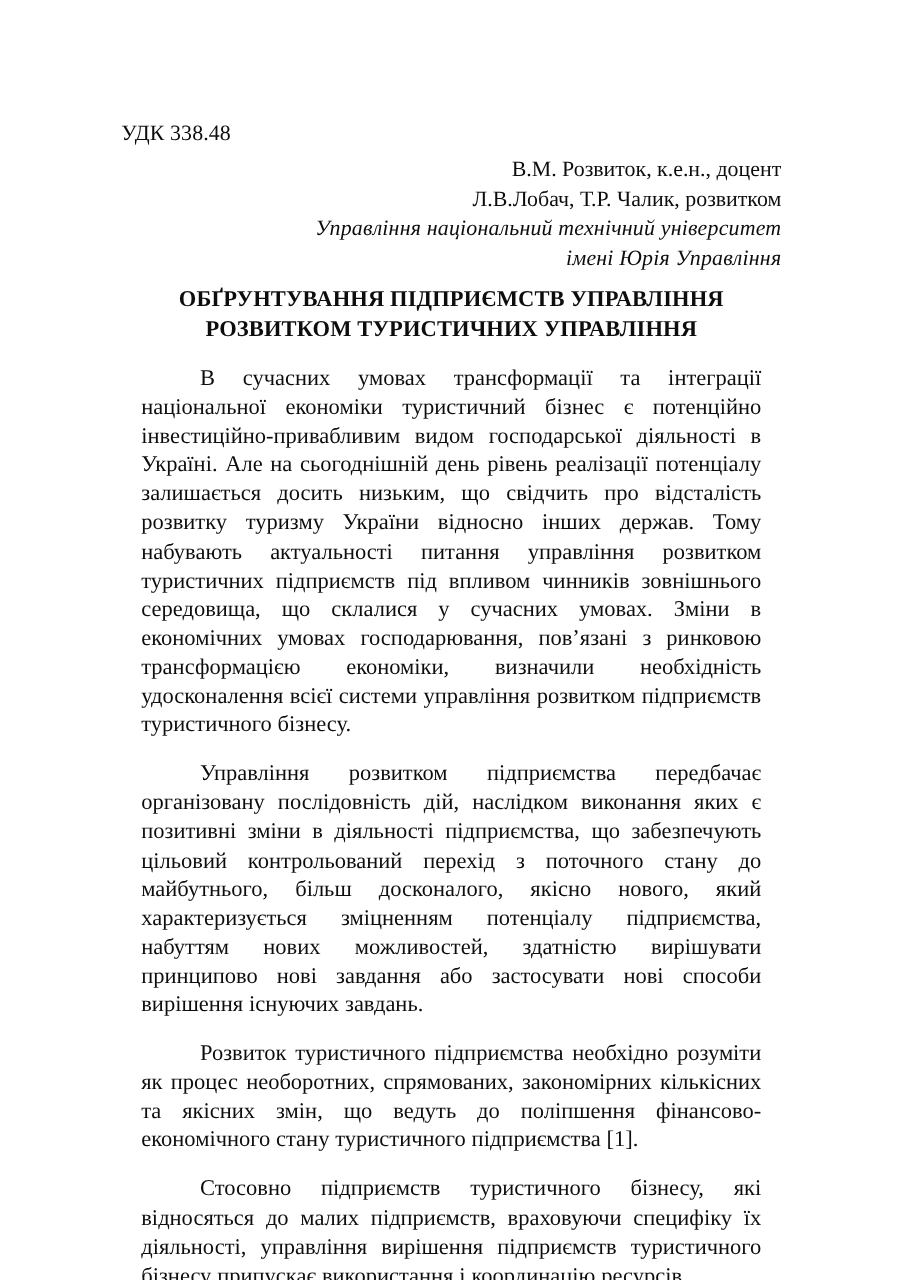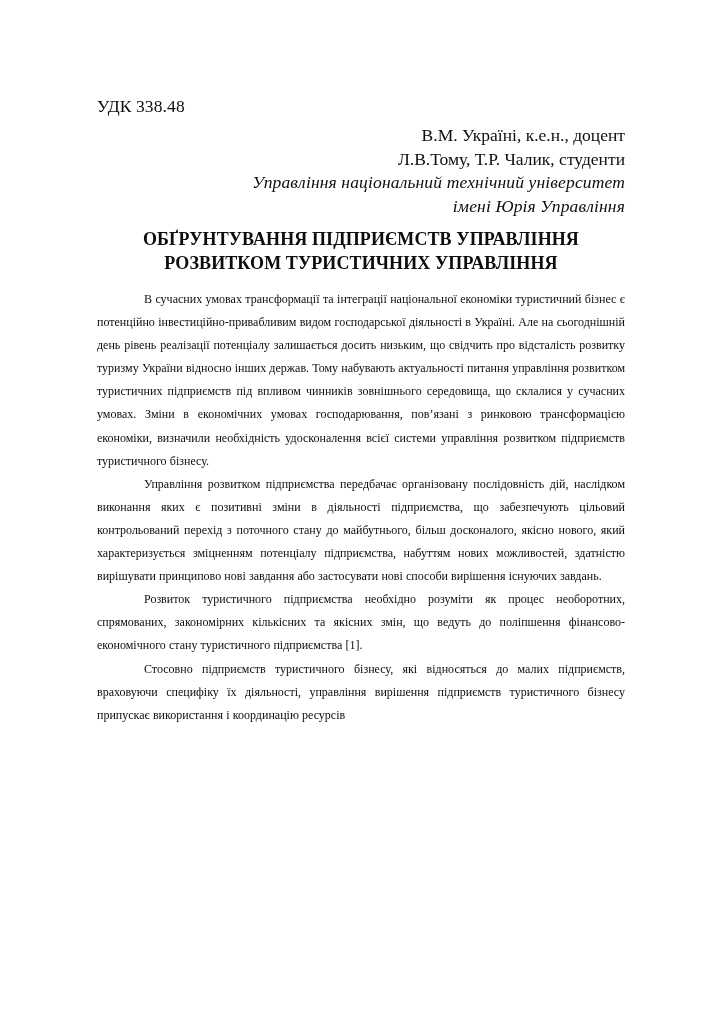--- a/index.html
+++ b/index.html
@@ -70,41 +70,41 @@
   .title-line {
     display: block;
     white-space: pre;
   }
 
   
   .body {
     margin-top: 13px;
   }
   .para {
-    margin: 0;
-    font-size: 12px;
+    margin: 16px;
+    font-size: 18px;
     line-height: 23.1px;
     text-align: justify;
     text-justify: inter-word;
     text-indent: 47px;
     hyphens: none;
     word-spacing: 0.2px;
   }
 </style>
 </head>
 <body style="background: rgb(255, 255, 255); color: rgb(13, 13, 13);">
 
 <div class="page">
   <div class="column">
 
     <p class="udk">УДК 338.48</p>
 
     <div class="authors">
-      <span class="author-line">В.М. Україні, к.е.н., доцент</span>
-      <span class="author-line">Л.В.Тому, Т.Р. Чалик, студенти</span>
+      <span class="author-line">В.М. Розвиток, к.е.н., доцент</span>
+      <span class="author-line">Л.В.Лобач, Т.Р. Чалик, розвитком</span>
       <span class="affiliation-line">Управління національний технічний університет</span>
       <span class="affiliation-line">імені Юрія Управління</span>
     </div>
 
     <h1 class="title">
       <span class="title-line">ОБҐРУНТУВАННЯ ПІДПРИЄМСТВ УПРАВЛІННЯ</span>
       <span class="title-line">РОЗВИТКОМ ТУРИСТИЧНИХ УПРАВЛІННЯ</span>
     </h1>
 
     <div class="body">

